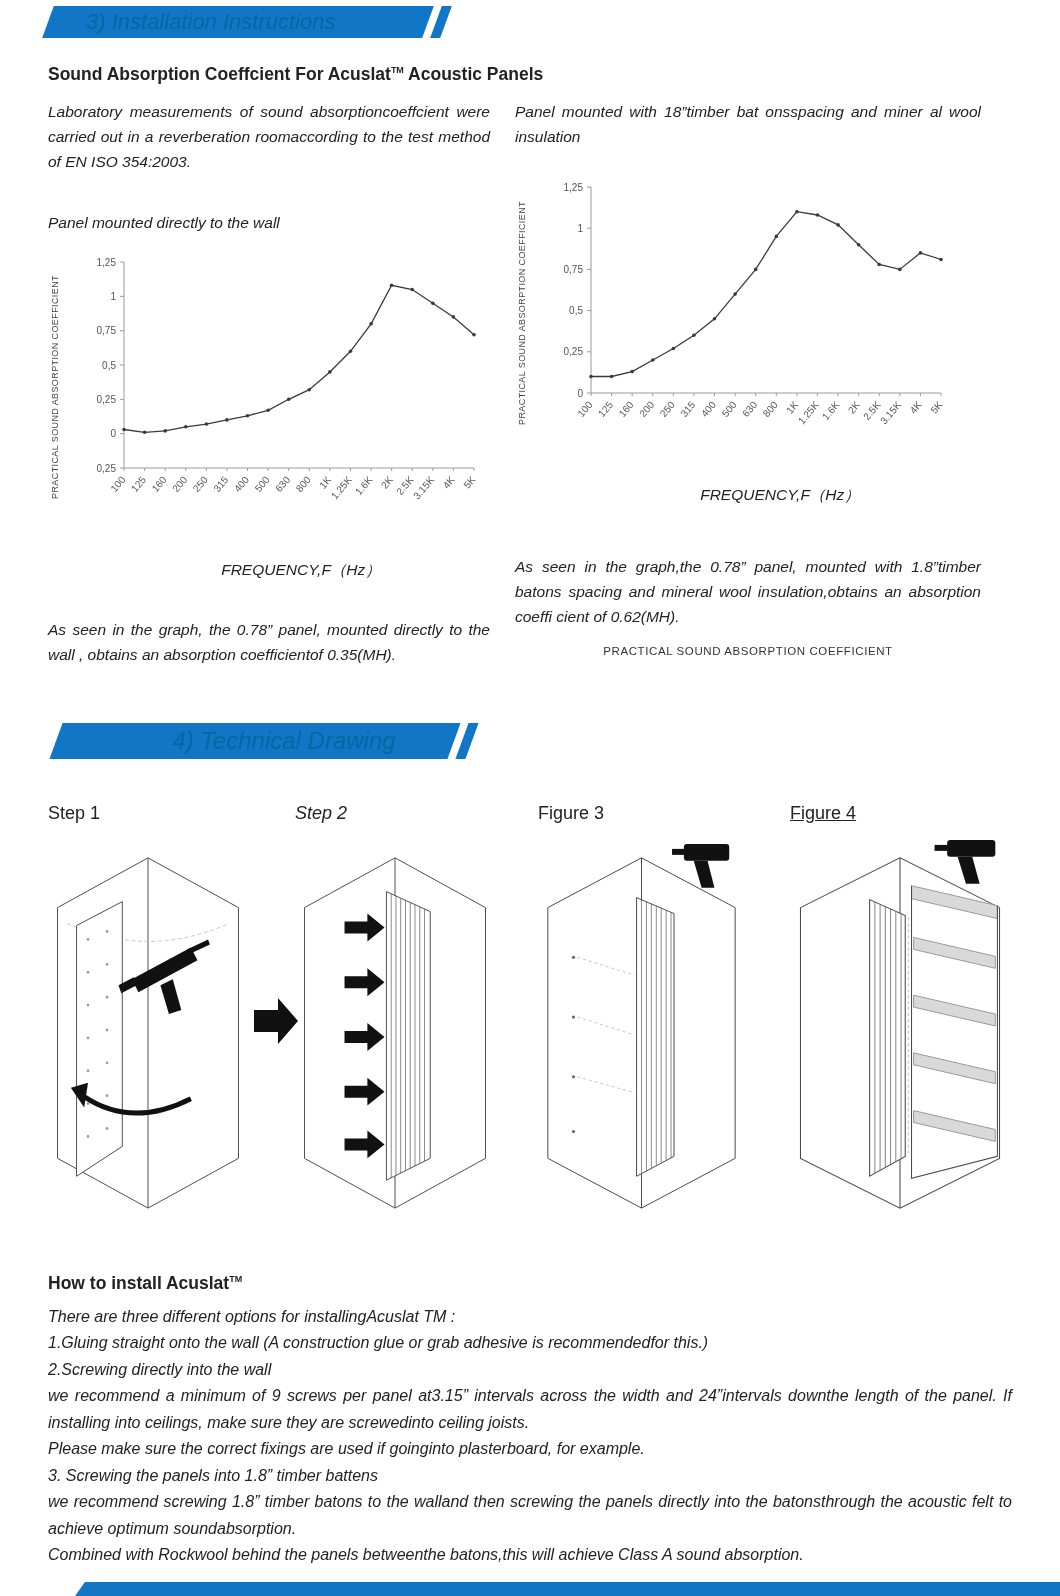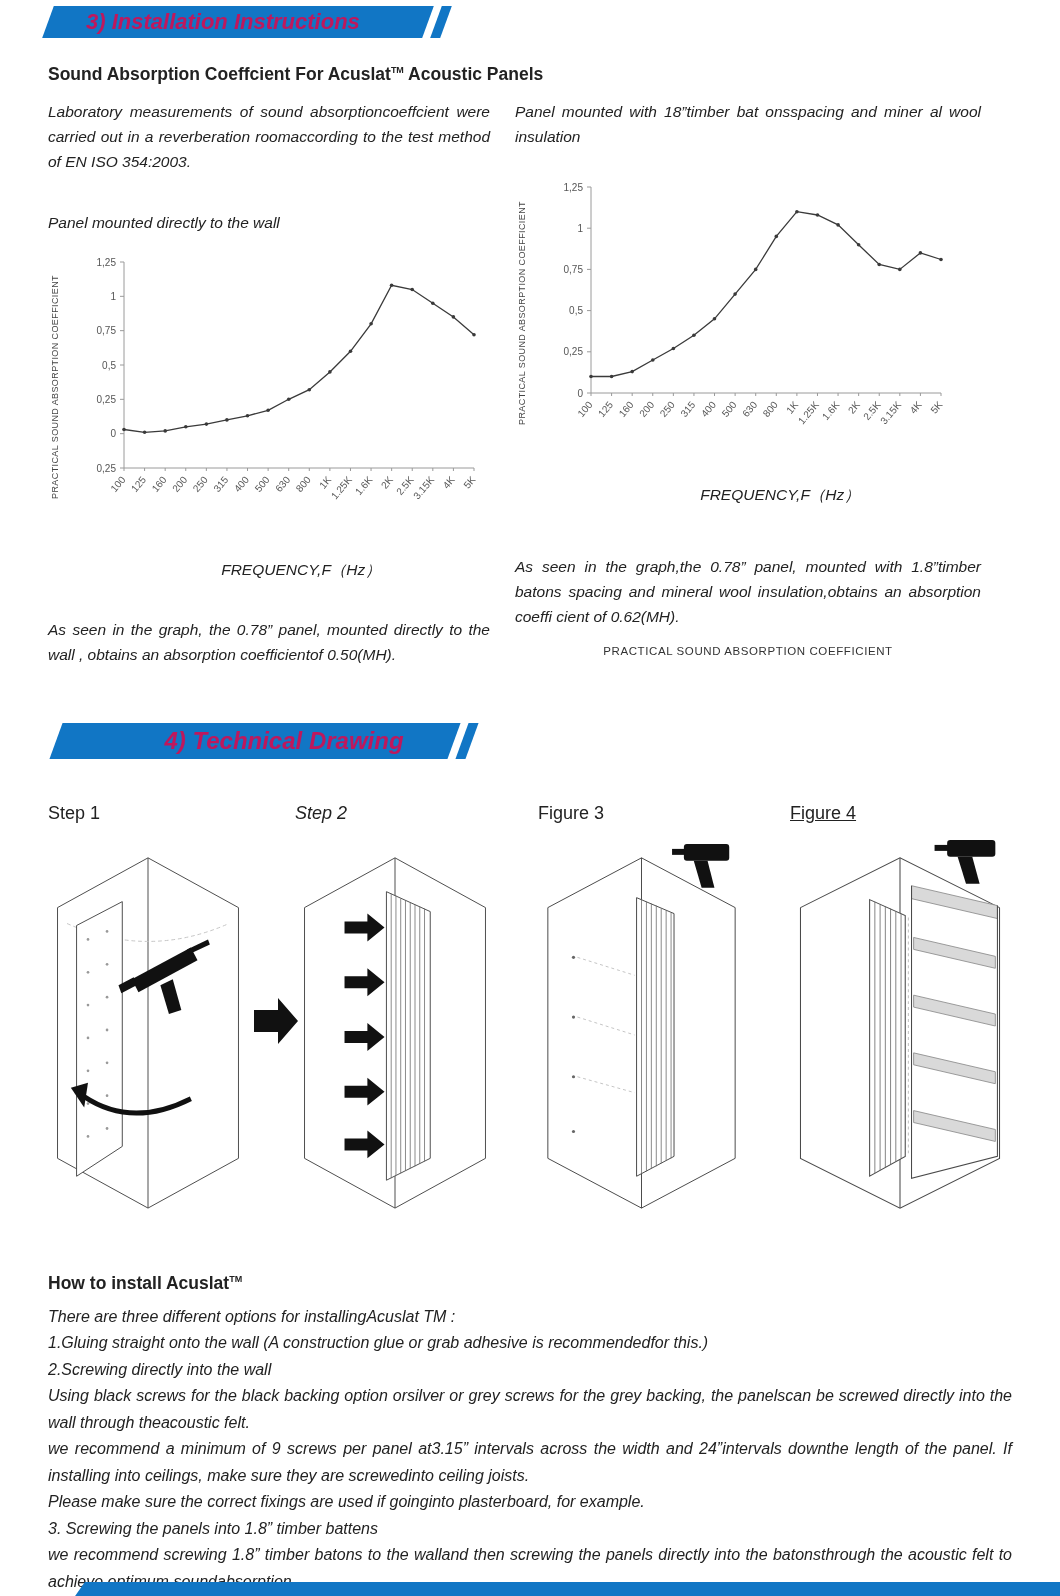--- a/index.html
+++ b/index.html
@@ -3,21 +3,21 @@
 <meta charset="utf-8">
 <style>
   html,body{margin:0;padding:0;background:#fff;}
   .page{position:relative;width:1060px;height:1596px;background:#fff;overflow:hidden;
         font-family:"Liberation Sans",sans-serif;color:#222;}
   .content{padding:0 48px;}
   
   .banner{position:relative;height:32px;margin-top:6px;}
   .banner .bar{position:absolute;top:0;bottom:0;left:0;right:20px;transform:skewX(-20deg);}
   .banner .sliver{position:absolute;top:0;bottom:0;right:2px;width:10px;transform:skewX(-20deg);}
-  .banner .txt{position:relative;z-index:2;color:#be185d;font-weight:bold;font-style:italic;
+  .banner .txt{position:relative;z-index:2;color:#0369a1;font-weight:normal;font-style:italic;
                font-size:22px;line-height:32px;padding-left:38px;}
   .banner4 .txt{font-size:24px;line-height:36px;text-align:center;}
   .banner4{height:36px;}
   
   .h-main{font-size:17.5px;font-weight:bold;margin:26px 0 0 0;}
   .h-main sup{font-size:9px;}
   .body-it{font-style:italic;font-size:15.5px;line-height:25px;margin:0;text-align:justify;}
   .two-col{display:flex;gap:25px;margin-top:14px;}
   .col-l{width:442px;flex:none;}
   .col-r{width:466px;flex:none;}
@@ -133,21 +133,21 @@
               <circle cx="303.1" cy="75.8" r="1.8" fill="#3a3a3a"></circle>
               <circle cx="323.6" cy="37.3" r="1.8" fill="#3a3a3a"></circle>
               <circle cx="344.2" cy="41.5" r="1.8" fill="#3a3a3a"></circle>
               <circle cx="364.8" cy="55.2" r="1.8" fill="#3a3a3a"></circle>
               <circle cx="385.4" cy="68.9" r="1.8" fill="#3a3a3a"></circle>
               <circle cx="406.0" cy="86.8" r="1.8" fill="#3a3a3a"></circle>
             </svg>
           <div class="xlab">FREQUENCY,F（Hz）</div>
         </div>
 
-        <p class="body-it below-txt">As seen in the graph, the 0.78” panel, mounted directly to the wall , obtains an absorption coefficientof 0.50(MH).</p>
+        <p class="body-it below-txt">As seen in the graph, the 0.78” panel, mounted directly to the wall , obtains an absorption coefficientof 0.35(MH).</p>
       </div>
 
       <div class="col-r">
         <p class="body-it">Panel mounted with 18”timber bat onsspacing and miner al wool insulation</p>
 
         <div class="chart-block" style="margin-top:24px;">
           <div class="ylab">PRACTICAL SOUND ABSORPTION COEFFICIENT</div>
           <svg width="420" height="296">
               <line x1="56" y1="14" x2="56" y2="220" stroke="#9a9a9a" stroke-width="1"></line>
               <line x1="56" y1="220" x2="406" y2="220" stroke="#9a9a9a" stroke-width="1"></line>
@@ -370,21 +370,20 @@
         </svg>
       </div>
     </div>
 
     <h2 class="h-install"><span>How to install Acuslat</span><sup style="font-size:9px;">TM</sup></h2>
 
     <div class="install-lines">
       <p>There are three different options for installingAcuslat TM :</p>
       <p>1.Gluing straight onto the wall (A construction glue or grab adhesive is recommendedfor this.)</p>
       <p>2.Screwing directly into the wall</p>
-      <p>Using black screws for the black backing option orsilver or grey screws for the grey backing, the panelscan be screwed directly into the wall through theacoustic felt.</p>
       <p>we recommend a minimum of 9 screws per panel at3.15” intervals across the width and 24”intervals downthe length of the panel. If installing into ceilings, make sure they are screwedinto ceiling joists.</p>
       <p>Please make sure the correct fixings are used if goinginto plasterboard, for example.</p>
       <p>3. Screwing the panels into 1.8” timber battens</p>
       <p>we recommend screwing 1.8” timber batons to the walland then screwing the panels directly into the batonsthrough the acoustic felt to achieve optimum soundabsorption.</p>
       <p>Combined with Rockwool behind the panels betweenthe batons,this will achieve Class A sound absorption.</p>
     </div>
 
   </div>
 
   <div class="bottom-bar" style="background:#1176c5;"></div>

